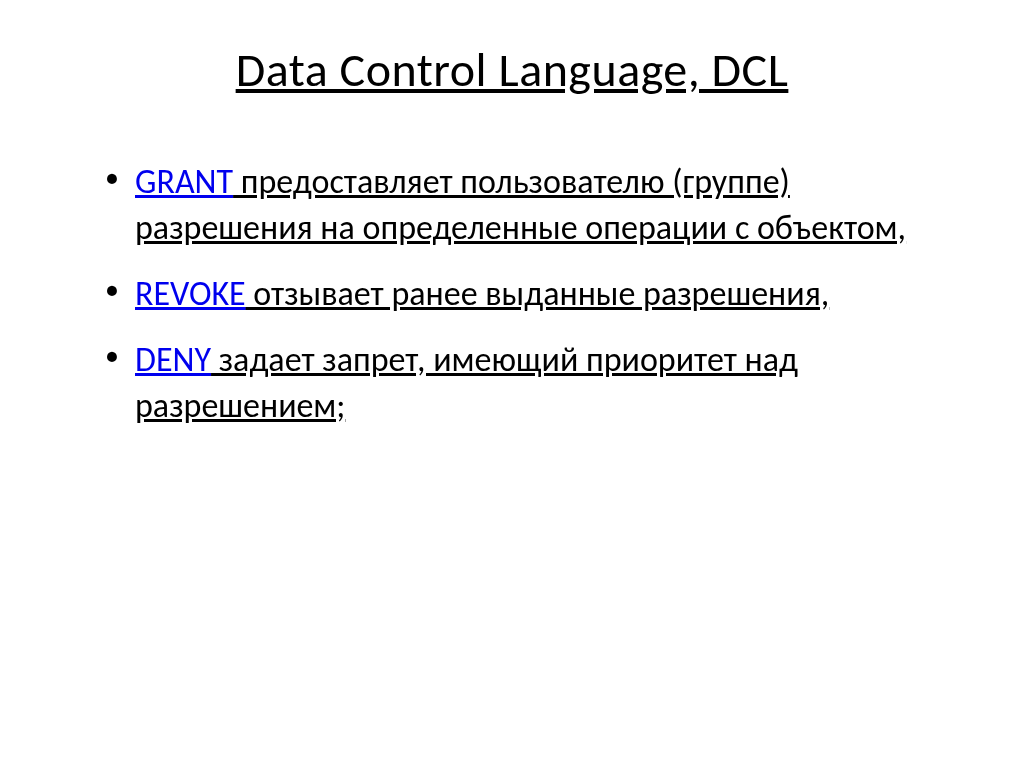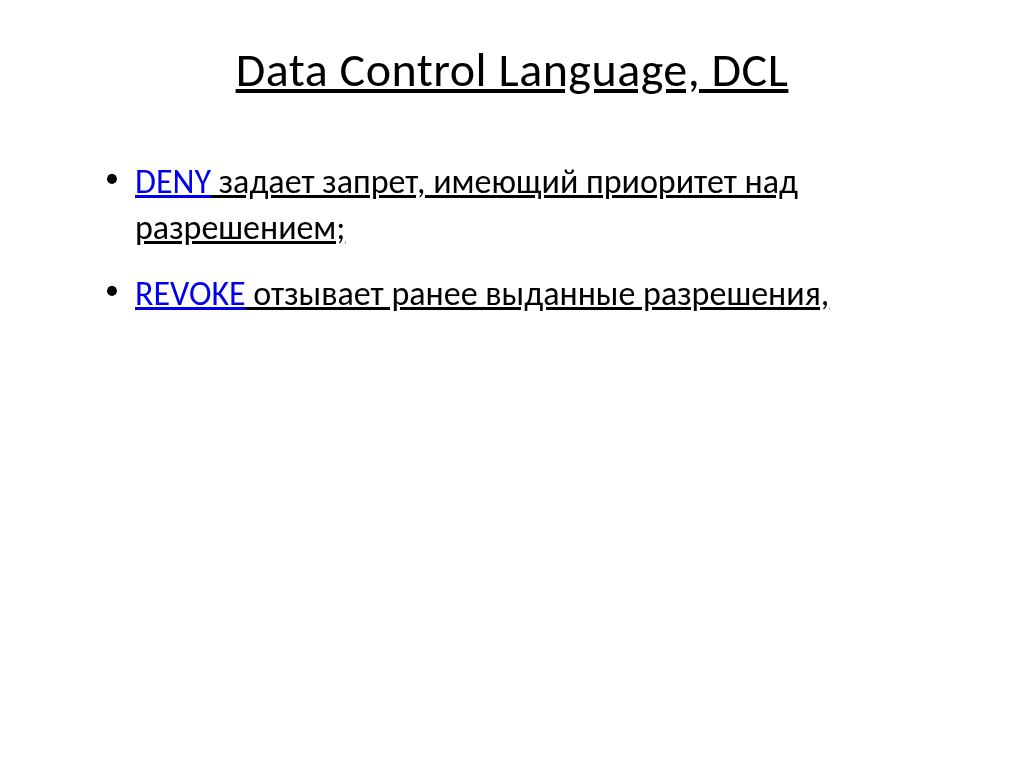--- a/index.html
+++ b/index.html
@@ -54,19 +54,22 @@
       text-decoration: underline;
     }
   </style>
 </head>
 <body>
 
 <div class="slide">
   <h1 class="title">Data Control Language, DCL</h1>
   <ul class="bullet-list">
     <li class="bullet-item">
-      <span class="link-keyword">DENY</span><span> задает запрет, имеющий приоритет над разрешением;</span>
+      <span class="link-keyword">GRANT</span><span> предоставляет пользователю (группе) разрешения на определенные операции с объектом,</span>
     </li>
     <li class="bullet-item">
       <span class="link-keyword">REVOKE</span><span> отзывает ранее выданные разрешения,</span>
+    </li>
+    <li class="bullet-item">
+      <span class="link-keyword">DENY</span><span> задает запрет, имеющий приоритет над разрешением;</span>
     </li>
   </ul>
 </div>
 
 </body></html>

